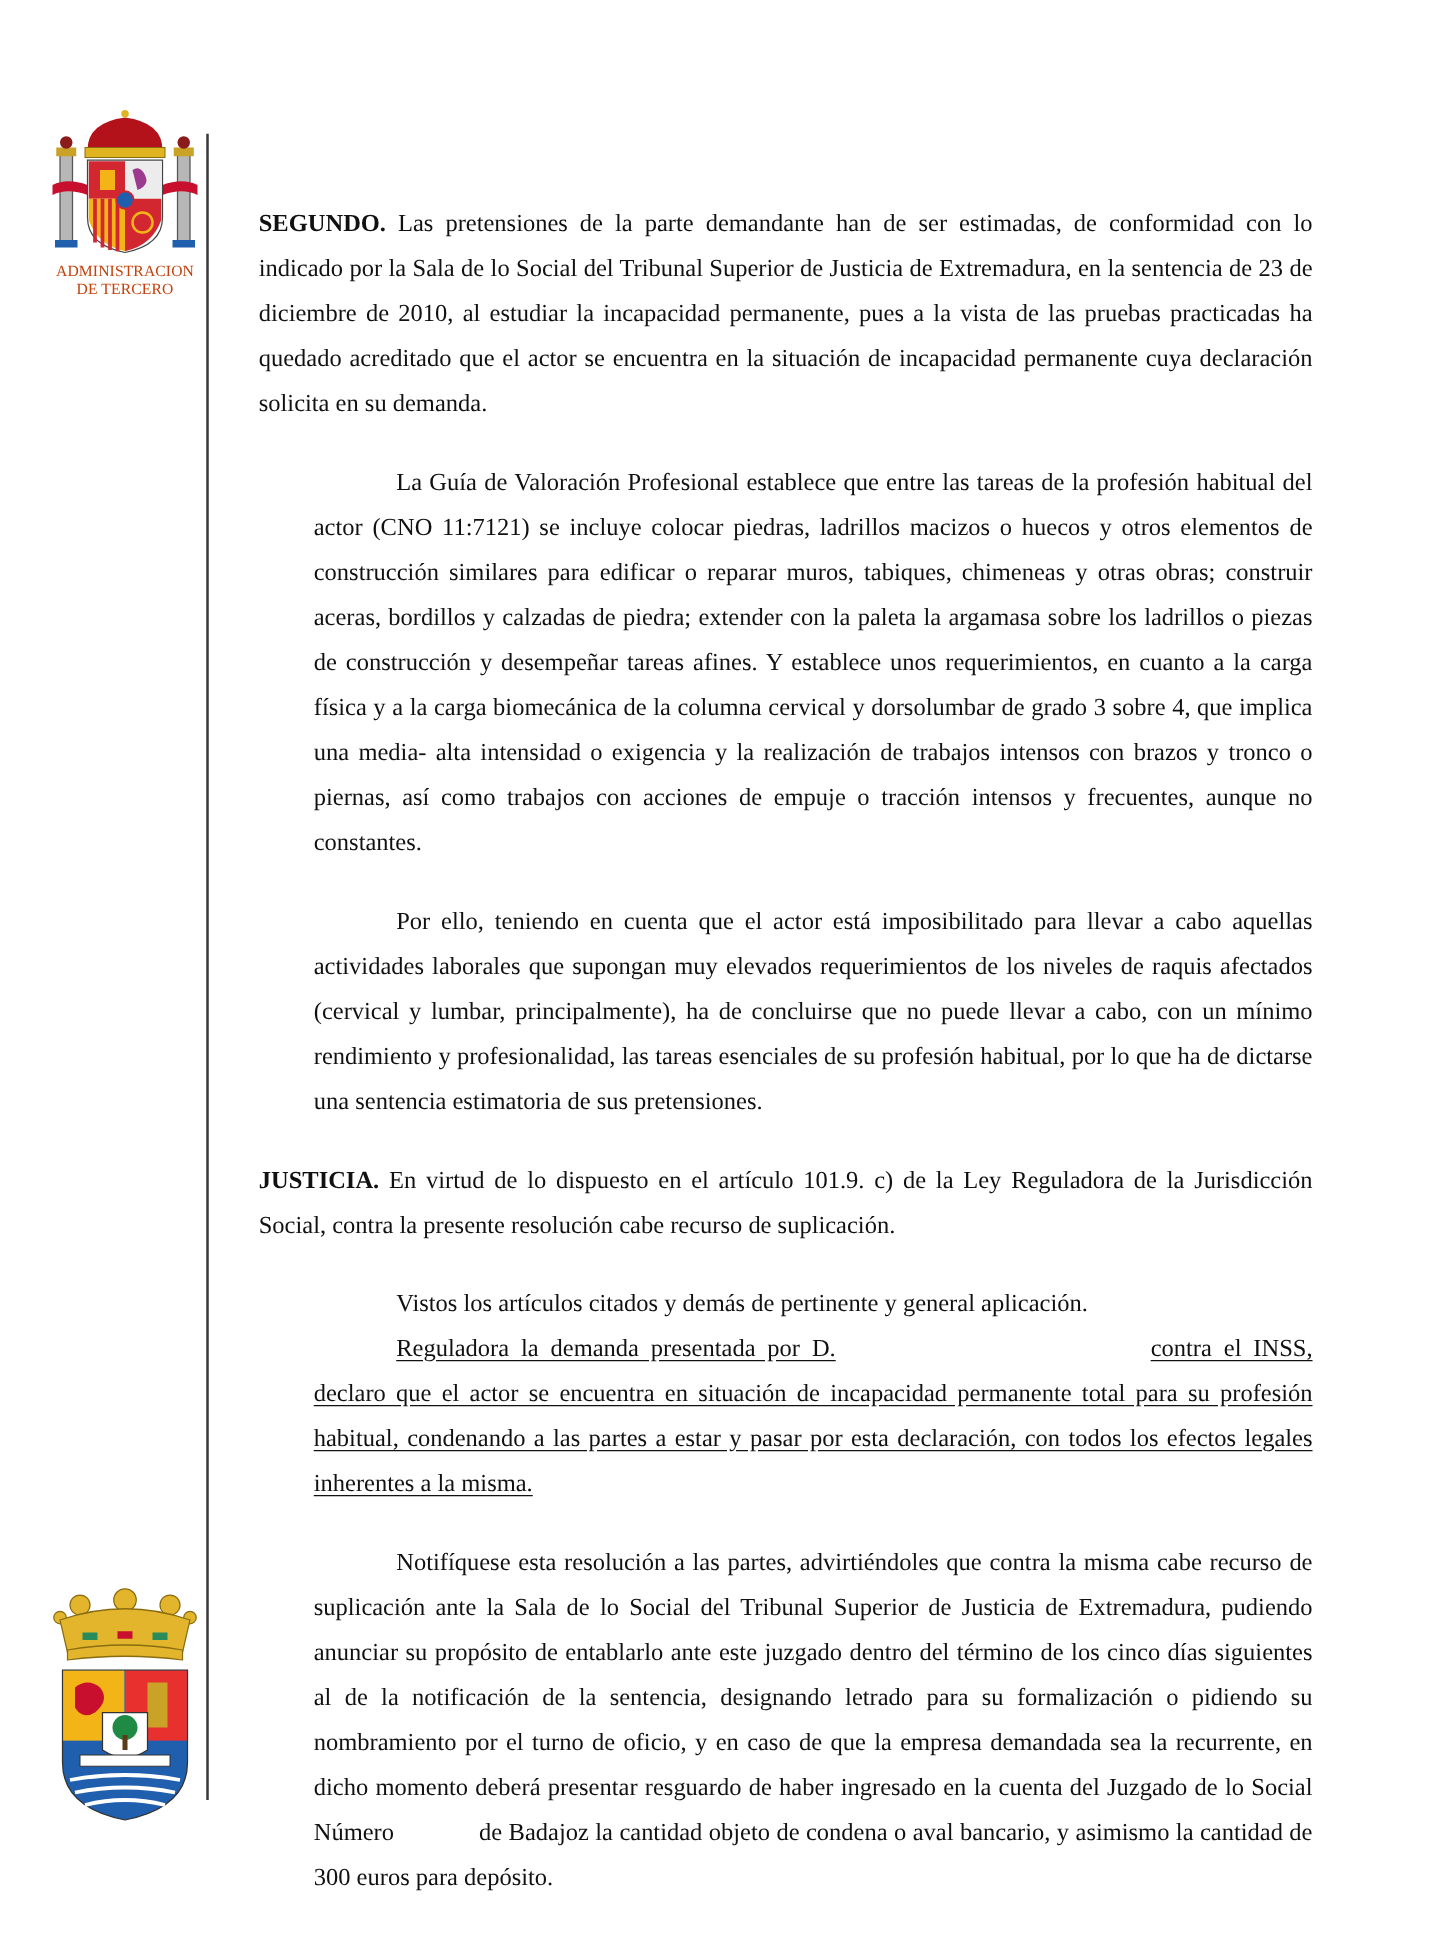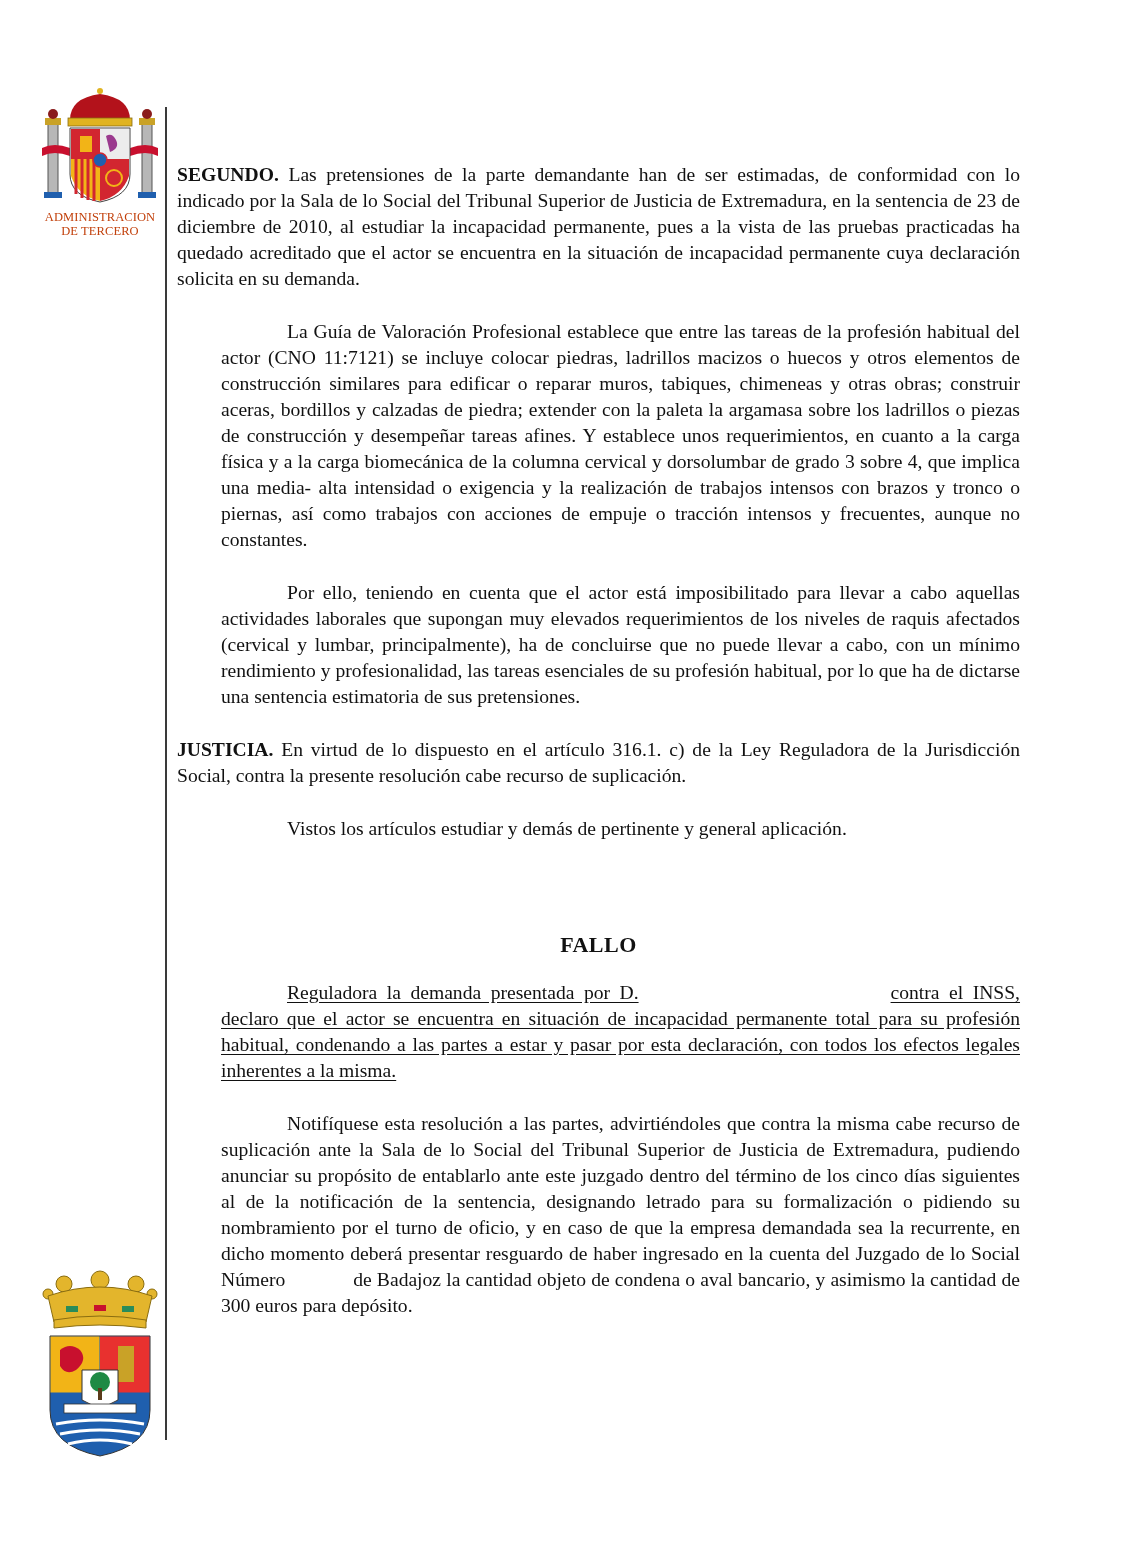--- a/index.html
+++ b/index.html
@@ -3,21 +3,21 @@
 <meta charset="utf-8">
 <style>
   html, body { margin: 0; padding: 0; background: #ffffff; }
   body { width: 1147px; height: 1556px; position: relative; overflow: hidden;
          font-family: "Liberation Serif", "DejaVu Serif", serif; color: #111; }
   .rule { position: absolute; left: 165px; top: 107px; width: 2px; height: 1333px; background: #3a3a3a; }
   .crest-top { position: absolute; left: 38px; top: 86px; width: 124px; height: 160px; }
   .crest-top svg { display: block; margin: 0 auto; }
   .crest-label { font-size: 12.5px; line-height: 14px; text-align: center; color: #c2410c; letter-spacing: 0.1px; margin-top: 2px; }
   .crest-bottom { position: absolute; left: 42px; top: 1270px; width: 116px; height: 190px; }
-  .content { position: absolute; left: 177px; top: 162px; width: 843px; font-size: 19.6px; line-height: 26px; }
+  .content { position: absolute; left: 207px; top: 162px; width: 843px; font-size: 19.6px; line-height: 36px; }
   .content p { margin: 0; text-align: justify; }
   .content p.indent { text-indent: 66px; margin-left: 44px; }
   .gap { margin-top: 27px !important; }
   b { font-weight: bold; }
   .title { text-align: center !important; font-weight: bold; font-size: 22px; letter-spacing: 0.5px; margin-top: 90px !important; margin-bottom: 22px !important; margin-left: 0; }
   .u { text-decoration: underline; text-underline-offset: 3px; }
   .redact-name { display: inline-block; width: 252px; }
   .redact-num { display: inline-block; width: 68px; }
 </style>
 </head>
@@ -90,23 +90,22 @@
   </svg>
 </div>
 
 <div class="content">
   <p><b>SEGUNDO.</b> <span>Las pretensiones de la parte demandante han de ser estimadas, de conformidad con lo indicado por la Sala de lo Social del Tribunal Superior de Justicia de Extremadura, en la sentencia de 23 de diciembre de 2010, al estudiar la incapacidad permanente, pues a la vista de las pruebas practicadas ha quedado acreditado que el actor se encuentra en la situación de incapacidad permanente cuya declaración solicita en su demanda.</span></p>
 
   <p class="indent gap">La Guía de Valoración Profesional establece que entre las tareas de la profesión habitual del actor (CNO 11:7121) se incluye colocar piedras, ladrillos macizos o huecos y otros elementos de construcción similares para edificar o reparar muros, tabiques, chimeneas y otras obras; construir aceras, bordillos y calzadas de piedra; extender con la paleta la argamasa sobre los ladrillos o piezas de construcción y desempeñar tareas afines. Y establece unos requerimientos, en cuanto a la carga física y a la carga biomecánica de la columna cervical y dorsolumbar de grado 3 sobre 4, que implica una media- alta intensidad o exigencia y la realización de trabajos intensos con brazos y tronco o piernas, así como trabajos con acciones de empuje o tracción intensos y frecuentes, aunque no constantes.</p>
 
   <p class="indent gap">Por ello, teniendo en cuenta que el actor está imposibilitado para llevar a cabo aquellas actividades laborales que supongan muy elevados requerimientos de los niveles de raquis afectados (cervical y lumbar, principalmente), ha de concluirse que no puede llevar a cabo, con un mínimo rendimiento y profesionalidad, las tareas esenciales de su profesión habitual, por lo que ha de dictarse una sentencia estimatoria de sus pretensiones.</p>
 
-  <p class="gap"><b>JUSTICIA.</b> <span>En virtud de lo dispuesto en el artículo 316.1. c) de la Ley Reguladora de la Jurisdicción Social, contra la presente resolución cabe recurso de suplicación.</span></p>
+  <p class="gap"><b>JUSTICIA.</b> <span>En virtud de lo dispuesto en el artículo 101.9. c) de la Ley Reguladora de la Jurisdicción Social, contra la presente resolución cabe recurso de suplicación.</span></p>
 
-  <p class="indent gap">Vistos los artículos estudiar y demás de pertinente y general aplicación.</p>
+  <p class="indent gap">Vistos los artículos citados y demás de pertinente y general aplicación.</p>
 
-  <p class="title">FALLO</p>
 
   <p class="indent"><span class="u">Reguladora la demanda presentada por D.</span><span class="redact-name"></span><span class="u">contra el INSS, declaro que el actor se encuentra en situación de incapacidad permanente total para su profesión habitual, condenando a las partes a estar y pasar por esta declaración, con todos los efectos legales inherentes a la misma.</span></p>
 
   <p class="indent gap"><span>Notifíquese esta resolución a las partes, advirtiéndoles que contra la misma cabe recurso de suplicación ante la Sala de lo Social del Tribunal Superior de Justicia de Extremadura, pudiendo anunciar su propósito de entablarlo ante este juzgado dentro del término de los cinco días siguientes al de la notificación de la sentencia, designando letrado para su formalización o pidiendo su nombramiento por el turno de oficio, y en caso de que la empresa demandada sea la recurrente, en dicho momento deberá presentar resguardo de haber ingresado en la cuenta del Juzgado de lo Social Número</span><span class="redact-num"></span><span>de Badajoz la cantidad objeto de condena o aval bancario, y asimismo la cantidad de 300 euros para depósito.</span></p>
 
 </div>
 
 </body></html>

